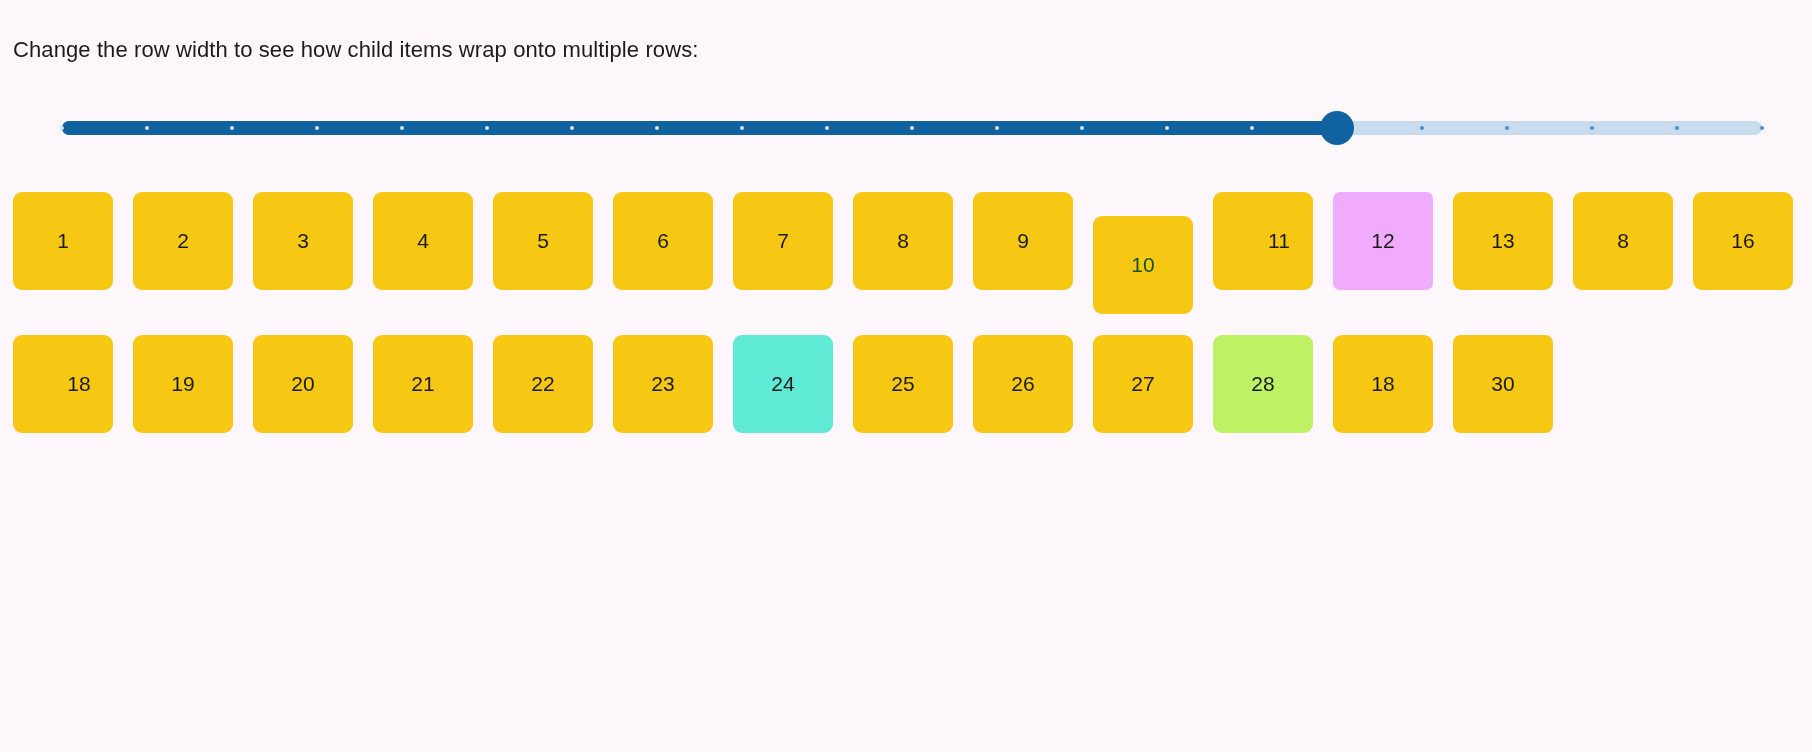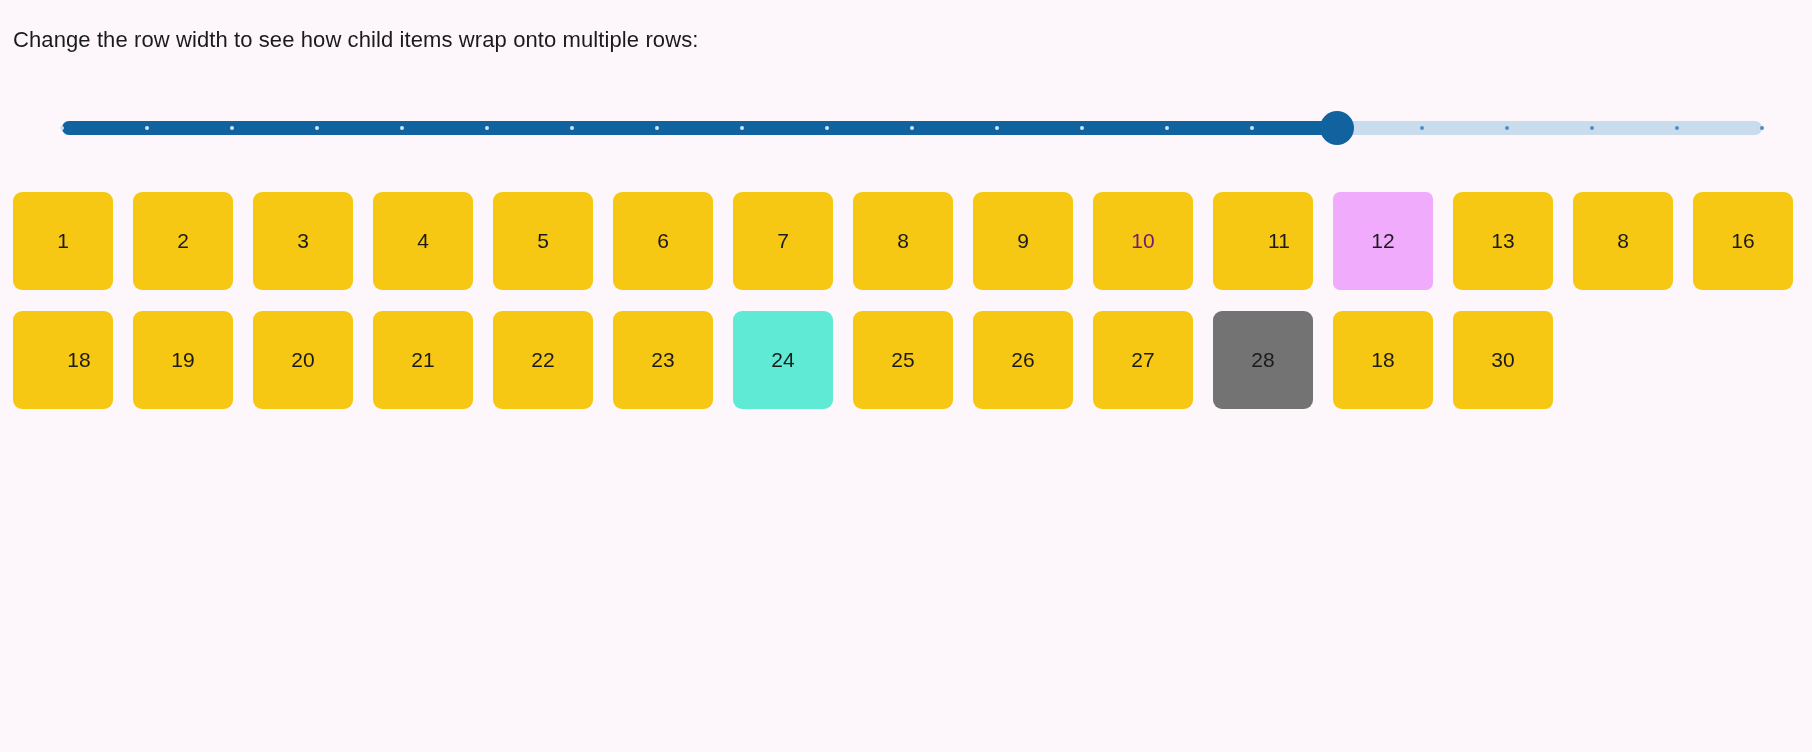--- a/index.html
+++ b/index.html
@@ -12,21 +12,21 @@
     background: #fdf7fc;
     font-family: "Liberation Sans", sans-serif;
     overflow: hidden;
     position: relative;
   }
 
   
   .prompt-text {
     position: absolute;
     left: 13px;
-    top: 26px;
+    top: 36px;
     font-size: 22px;
     line-height: 28px;
     color: #1b1b1b;
     letter-spacing: 0.1px;
     white-space: nowrap;
   }
 
   
   .slider-wrap {
     position: absolute;
@@ -140,32 +140,32 @@
 <div class="tile-grid">
     <div class="tile" style="background: rgb(246, 199, 19); color: rgb(27, 27, 27);">1</div>
     <div class="tile" style="background: rgb(246, 199, 19); color: rgb(27, 27, 27);">2</div>
     <div class="tile" style="background: rgb(246, 199, 19); color: rgb(27, 27, 27);">3</div>
     <div class="tile" style="background: rgb(246, 199, 19); color: rgb(27, 27, 27);">4</div>
     <div class="tile" style="background: rgb(246, 199, 19); color: rgb(27, 27, 27);">5</div>
     <div class="tile" style="background: rgb(246, 199, 19); color: rgb(27, 27, 27);">6</div>
     <div class="tile" style="background: rgb(246, 199, 19); color: rgb(27, 27, 27);">7</div>
     <div class="tile" style="background: rgb(246, 199, 19); color: rgb(27, 27, 27);">8</div>
     <div class="tile" style="background: rgb(246, 199, 19); color: rgb(27, 27, 27);">9</div>
-    <div class="tile" style="background: rgb(246, 199, 19); color: #701a75;">10</div>
+    <div class="tile" style="background: rgb(246, 199, 19); color: #14532d; margin-top: 24px;">10</div>
     <div class="tile" style="background: rgb(246, 199, 19); color: rgb(27, 27, 27); padding-left: 32px;">11</div>
     <div class="tile" style="background: #f0abfc; color: rgb(27, 27, 27); border-radius: 7px;">12</div>
     <div class="tile" style="background: rgb(246, 199, 19); color: rgb(27, 27, 27);">13</div>
     <div class="tile" style="background: rgb(246, 199, 19); color: rgb(27, 27, 27);">8</div>
     <div class="tile" style="background: rgb(246, 199, 19); color: rgb(27, 27, 27);">16</div>
     <div class="tile" style="background: rgb(246, 199, 19); color: rgb(27, 27, 27); padding-left: 32px;">18</div>
     <div class="tile" style="background: rgb(246, 199, 19); color: rgb(27, 27, 27);">19</div>
     <div class="tile" style="background: rgb(246, 199, 19); color: rgb(27, 27, 27);">20</div>
     <div class="tile" style="background: rgb(246, 199, 19); color: rgb(27, 27, 27);">21</div>
     <div class="tile" style="background: rgb(246, 199, 19); color: rgb(27, 27, 27);">22</div>
     <div class="tile" style="background: rgb(246, 199, 19); color: rgb(27, 27, 27); border-radius: 9px;">23</div>
     <div class="tile" style="background: #5eead4; color: rgb(27, 27, 27);">24</div>
     <div class="tile" style="background: rgb(246, 199, 19); color: rgb(27, 27, 27);">25</div>
     <div class="tile" style="background: rgb(246, 199, 19); color: rgb(27, 27, 27);">26</div>
     <div class="tile" style="background: rgb(246, 199, 19); color: rgb(27, 27, 27);">27</div>
-    <div class="tile" style="background: #737373; color: rgb(27, 27, 27); text-align: right;">28</div>
+    <div class="tile" style="background: #bef264; color: rgb(27, 27, 27); text-align: right;">28</div>
     <div class="tile" style="background: rgb(246, 199, 19); color: rgb(27, 27, 27);">18</div>
     <div class="tile" style="background: rgb(246, 199, 19); color: rgb(27, 27, 27); border-radius: 8px;">30</div>
   </div>
 
 </body></html>

